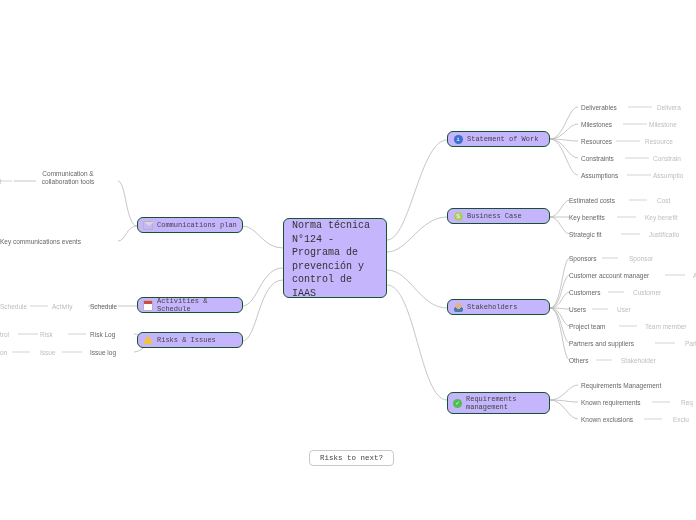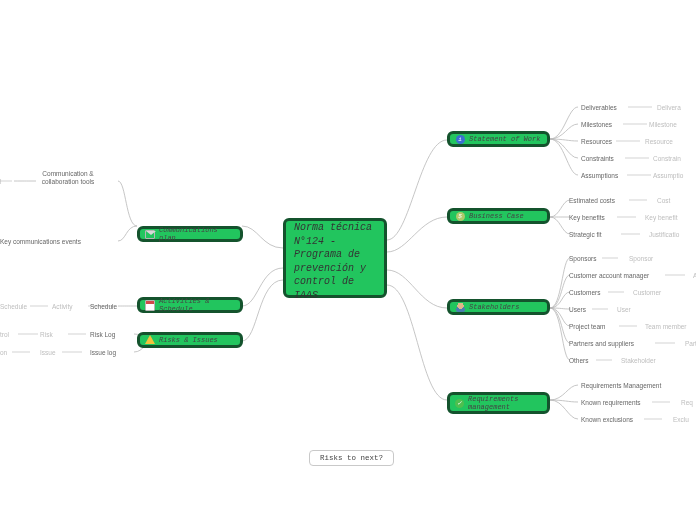--- a/index.html
+++ b/index.html
@@ -31,28 +31,27 @@
     stroke: #b8b8b8;
     stroke-width: 0.8px;
   }
   svg.links line.twig {
     stroke: #c8c8c8;
     stroke-width: 0.8px;
   }
 
   .node {
     position: absolute;
-    border: 3px solid #14532d;
+    border: 1px solid #14532d;
     border-radius: 6px;
-    background: #22c55e;
+    background: #c4b5fd;
     display: flex;
     align-items: center;
     gap: 4px;
     box-sizing: border-box;
-    font-style: italic;
   }
   .central {
     left: 283px;
     top: 218px;
     width: 104px;
     height: 80px;
     padding: 0 8px;
     font-family: "Courier New", monospace;
     font-size: 10px;
     color: #333;
@@ -232,21 +231,21 @@
         <span class="ic-person"></span>
       </span>
       <span>Stakeholders</span>
     </div>
     <div class="node branch" style="left: 447px; top: 392px; height: 22px; align-items: center;">
       <span class="icon">
         <span class="ic-circle ic-check">✓</span>
       </span>
       <span style="white-space: normal; line-height: 1.15;">Requirements management</span>
     </div>
-    <div class="node branch" style="left: 137px; width: 106px; top: 217px; margin-top: 9px;">
+    <div class="node branch" style="left: 137px; width: 106px; top: 217px;">
       <span class="icon">
         <span class="ic-mail"></span>
       </span>
       <span>Communications plan</span>
     </div>
     <div class="node branch" style="left: 137px; width: 106px; top: 297px;">
       <span class="icon">
         <span class="ic-cal"></span>
       </span>
       <span>Activities &amp; Schedule</span>

